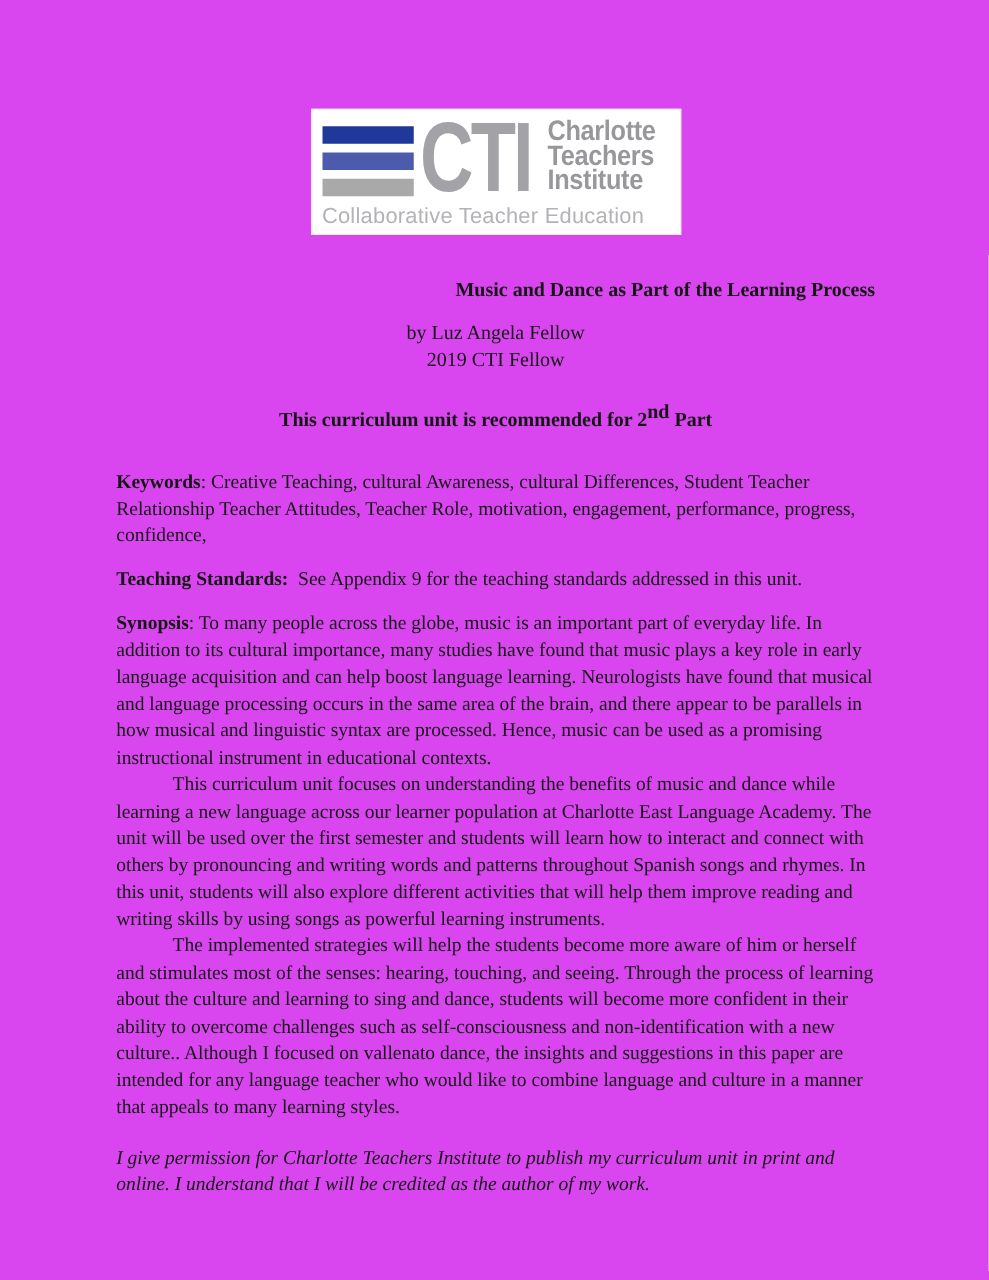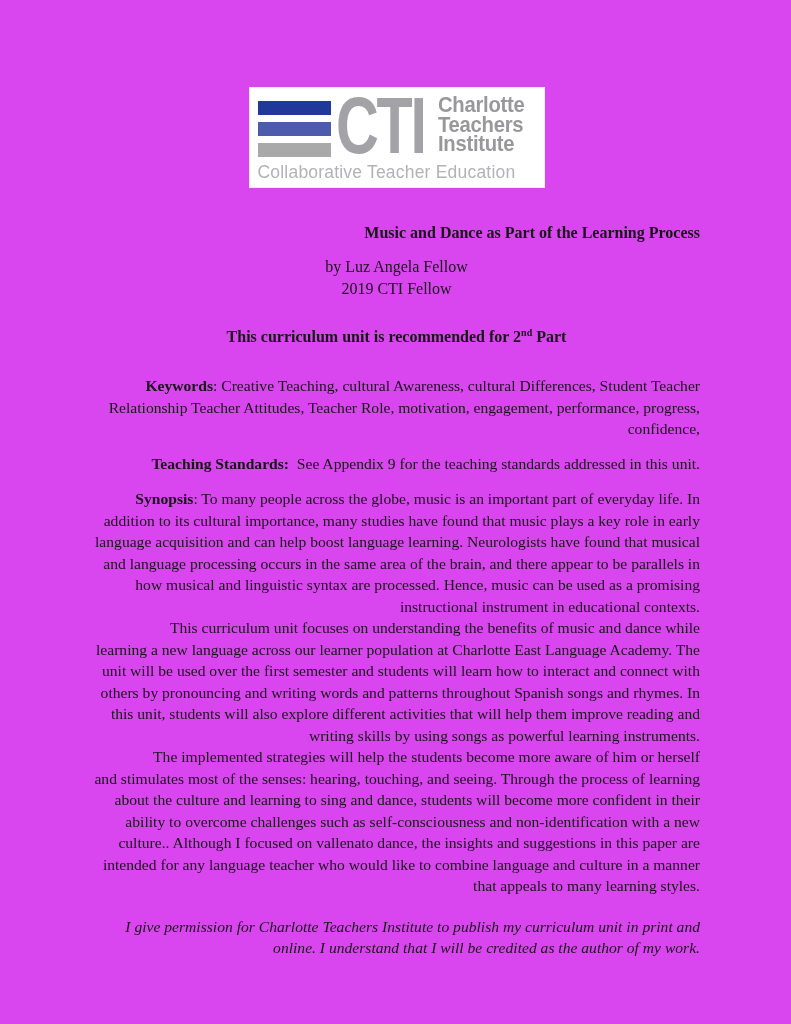--- a/index.html
+++ b/index.html
@@ -75,23 +75,23 @@
     line-height:21px;
   }
   .byline-block { margin-top:13px; text-align:center; font-size:16px; line-height:21.5px; }
   .recommendation {
     margin-top:27px;
     text-align:center;
     font-weight:bold;
     font-size:16px;
     line-height:21px;
   }
-  .recommendation sup { font-size:10px; line-height:0; }
+  .recommendation sup { font-size:16px; line-height:0; }
 
-  p { margin:0;text-align:right; }
+  p { margin:0; }
   .body-par {
     font-size:15.6px;
     line-height:21.5px;
     white-space:pre-wrap;
   }
   .blabel { font-weight:bold; }
   .keywords { margin-top:28px; }
   .t-standards { margin-top:13px; }
   .synopsis { margin-top:14px; }
   .indented { text-indent:45px; }

